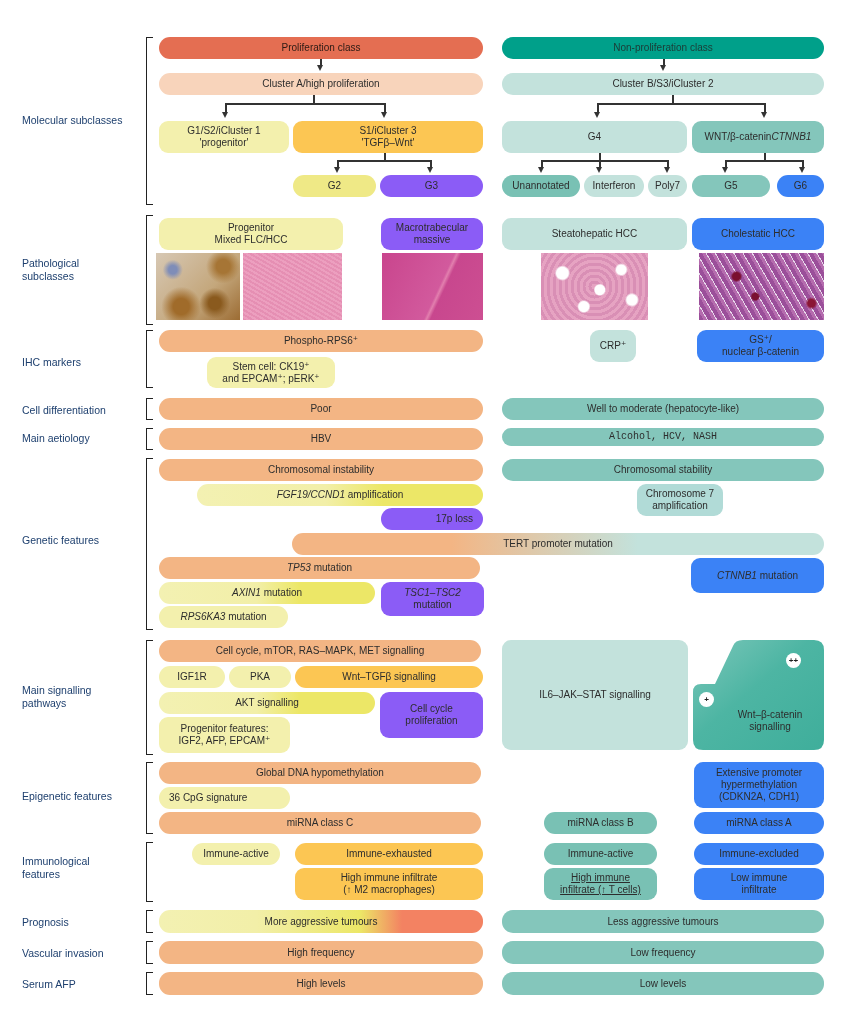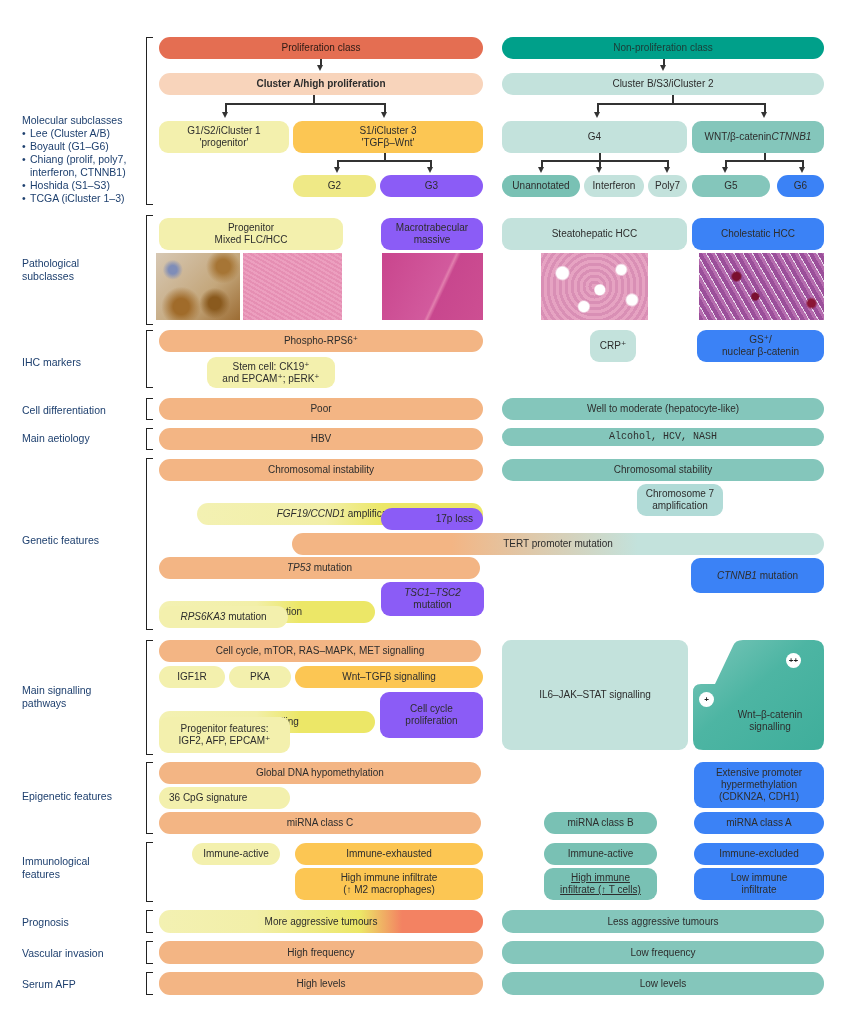--- a/index.html
+++ b/index.html
@@ -7,32 +7,32 @@
   .abs{position:absolute;box-sizing:border-box;}
   .lbl{position:absolute;left:22px;font-size:10.5px;color:#1d3f6e;line-height:13px;}
   .lbl ul{margin:0;padding:0;list-style:none;}
   .lbl li{padding-left:8px;position:relative;}
   .lbl li:before{content:"•";position:absolute;left:0;color:#1d3f6e;}
   .brk{position:absolute;left:146px;width:7px;border:1.5px solid #222;border-right:none;box-sizing:border-box;}
   .pill{position:absolute;box-sizing:border-box;display:flex;align-items:center;justify-content:center;text-align:center;font-size:10px;line-height:12px;color:#2d2d2d;border-radius:11px;padding:0 4px;}
   .r{border-radius:9px;}
   .c-prolif{background:#e46e52;color:#2b1a14;}
   .c-nonprolif{background:#00a08a;color:#1b3b36;}
-  .c-peach{background:#f8d4bb;font-weight:bold;}
+  .c-peach{background:#f8d4bb;}
   .c-paleteal{background:#c3e2dc;}
   .c-paleyellow{background:#f3f0ad;}
   .c-yellow{background:#fcc653;}
   .c-lemon{background:#efe986;}
   .c-salmon{background:#8b5cf6;}
   .c-orange{background:#f3b584;}
   .c-teal{background:#3b82f6;}
   .c-midteal{background:#84c6bb;}
   .c-lightteal{background:#b1dbd7;}
   .c-tealpill{background:#79c1b4;}
-  .grad-yellow{background:linear-gradient(90deg,#f3f1b2 0%,#f2efa8 45%,#ece767 65%,#ece767 100%);margin-top:19px;}
+  .grad-yellow{background:linear-gradient(90deg,#f3f1b2 0%,#f2efa8 45%,#ece767 65%,#ece767 100%);}
   .grad-tert{background:linear-gradient(90deg,#f3b584 0%,#f3b584 30%,#c3e2dc 65%,#c3e2dc 100%);}
   .grad-prog{background:linear-gradient(90deg,#f3f1b2 0%,#f2efa8 30%,#ece767 62%,#f38262 75%,#f38262 100%);}
   .arr{position:absolute;background:#333;}
   .tri{position:absolute;width:0;height:0;border-left:3.5px solid transparent;border-right:3.5px solid transparent;border-top:6px solid #333;}
   .img{position:absolute;box-sizing:border-box;}
   .i-ihc{background:
       radial-gradient(circle at 70% 75%,#8a5a1e 0 8%,transparent 20%),
       radial-gradient(circle at 30% 80%,#a06b2a 0 10%,transparent 25%),
       radial-gradient(circle at 80% 20%,#a67535 0 8%,transparent 20%),
       radial-gradient(circle at 20% 25%,#7f8db8 0 5%,transparent 12%),
@@ -52,27 +52,20 @@
       radial-gradient(circle at 90% 75%,#8a1535 0 3%,transparent 5%),
       repeating-linear-gradient(60deg,#9b4f9a 0 4px,#b56cae 4px 7px,#e7d6ea 7px 8px);}
   .circ{position:absolute;width:15px;height:15px;border-radius:50%;background:#fff;font-size:8px;display:flex;align-items:center;justify-content:center;color:#222;font-weight:bold;}
   i{font-style:italic;}
 </style>
 </head>
 <body>
 
 <div class="lbl" style="top:70px;width:120px;margin-top:44px;">
   <div>Molecular subclasses</div>
-  <ul>
-    <li>Lee (Cluster A/B)</li>
-    <li>Boyault (G1–G6)</li>
-    <li>Chiang (prolif, poly7, interferon, CTNNB1)</li>
-    <li>Hoshida (S1–S3)</li>
-    <li>TCGA (iCluster 1–3)</li>
-  </ul>
 </div>
 <div class="lbl" style="top:257px;width:80px;">Pathological subclasses</div>
 <div class="lbl" style="top:356px;">IHC markers</div>
 <div class="lbl" style="top:404px;">Cell differentiation</div>
 <div class="lbl" style="top:432px;">Main aetiology</div>
 <div class="lbl" style="top:534px;">Genetic features</div>
 <div class="lbl" style="top:684px;width:85px;">Main signalling pathways</div>
 <div class="lbl" style="top:790px;">Epigenetic features</div>
 <div class="lbl" style="top:855px;width:85px;">Immunological features</div>
 <div class="lbl" style="top:916px;">Prognosis</div>

